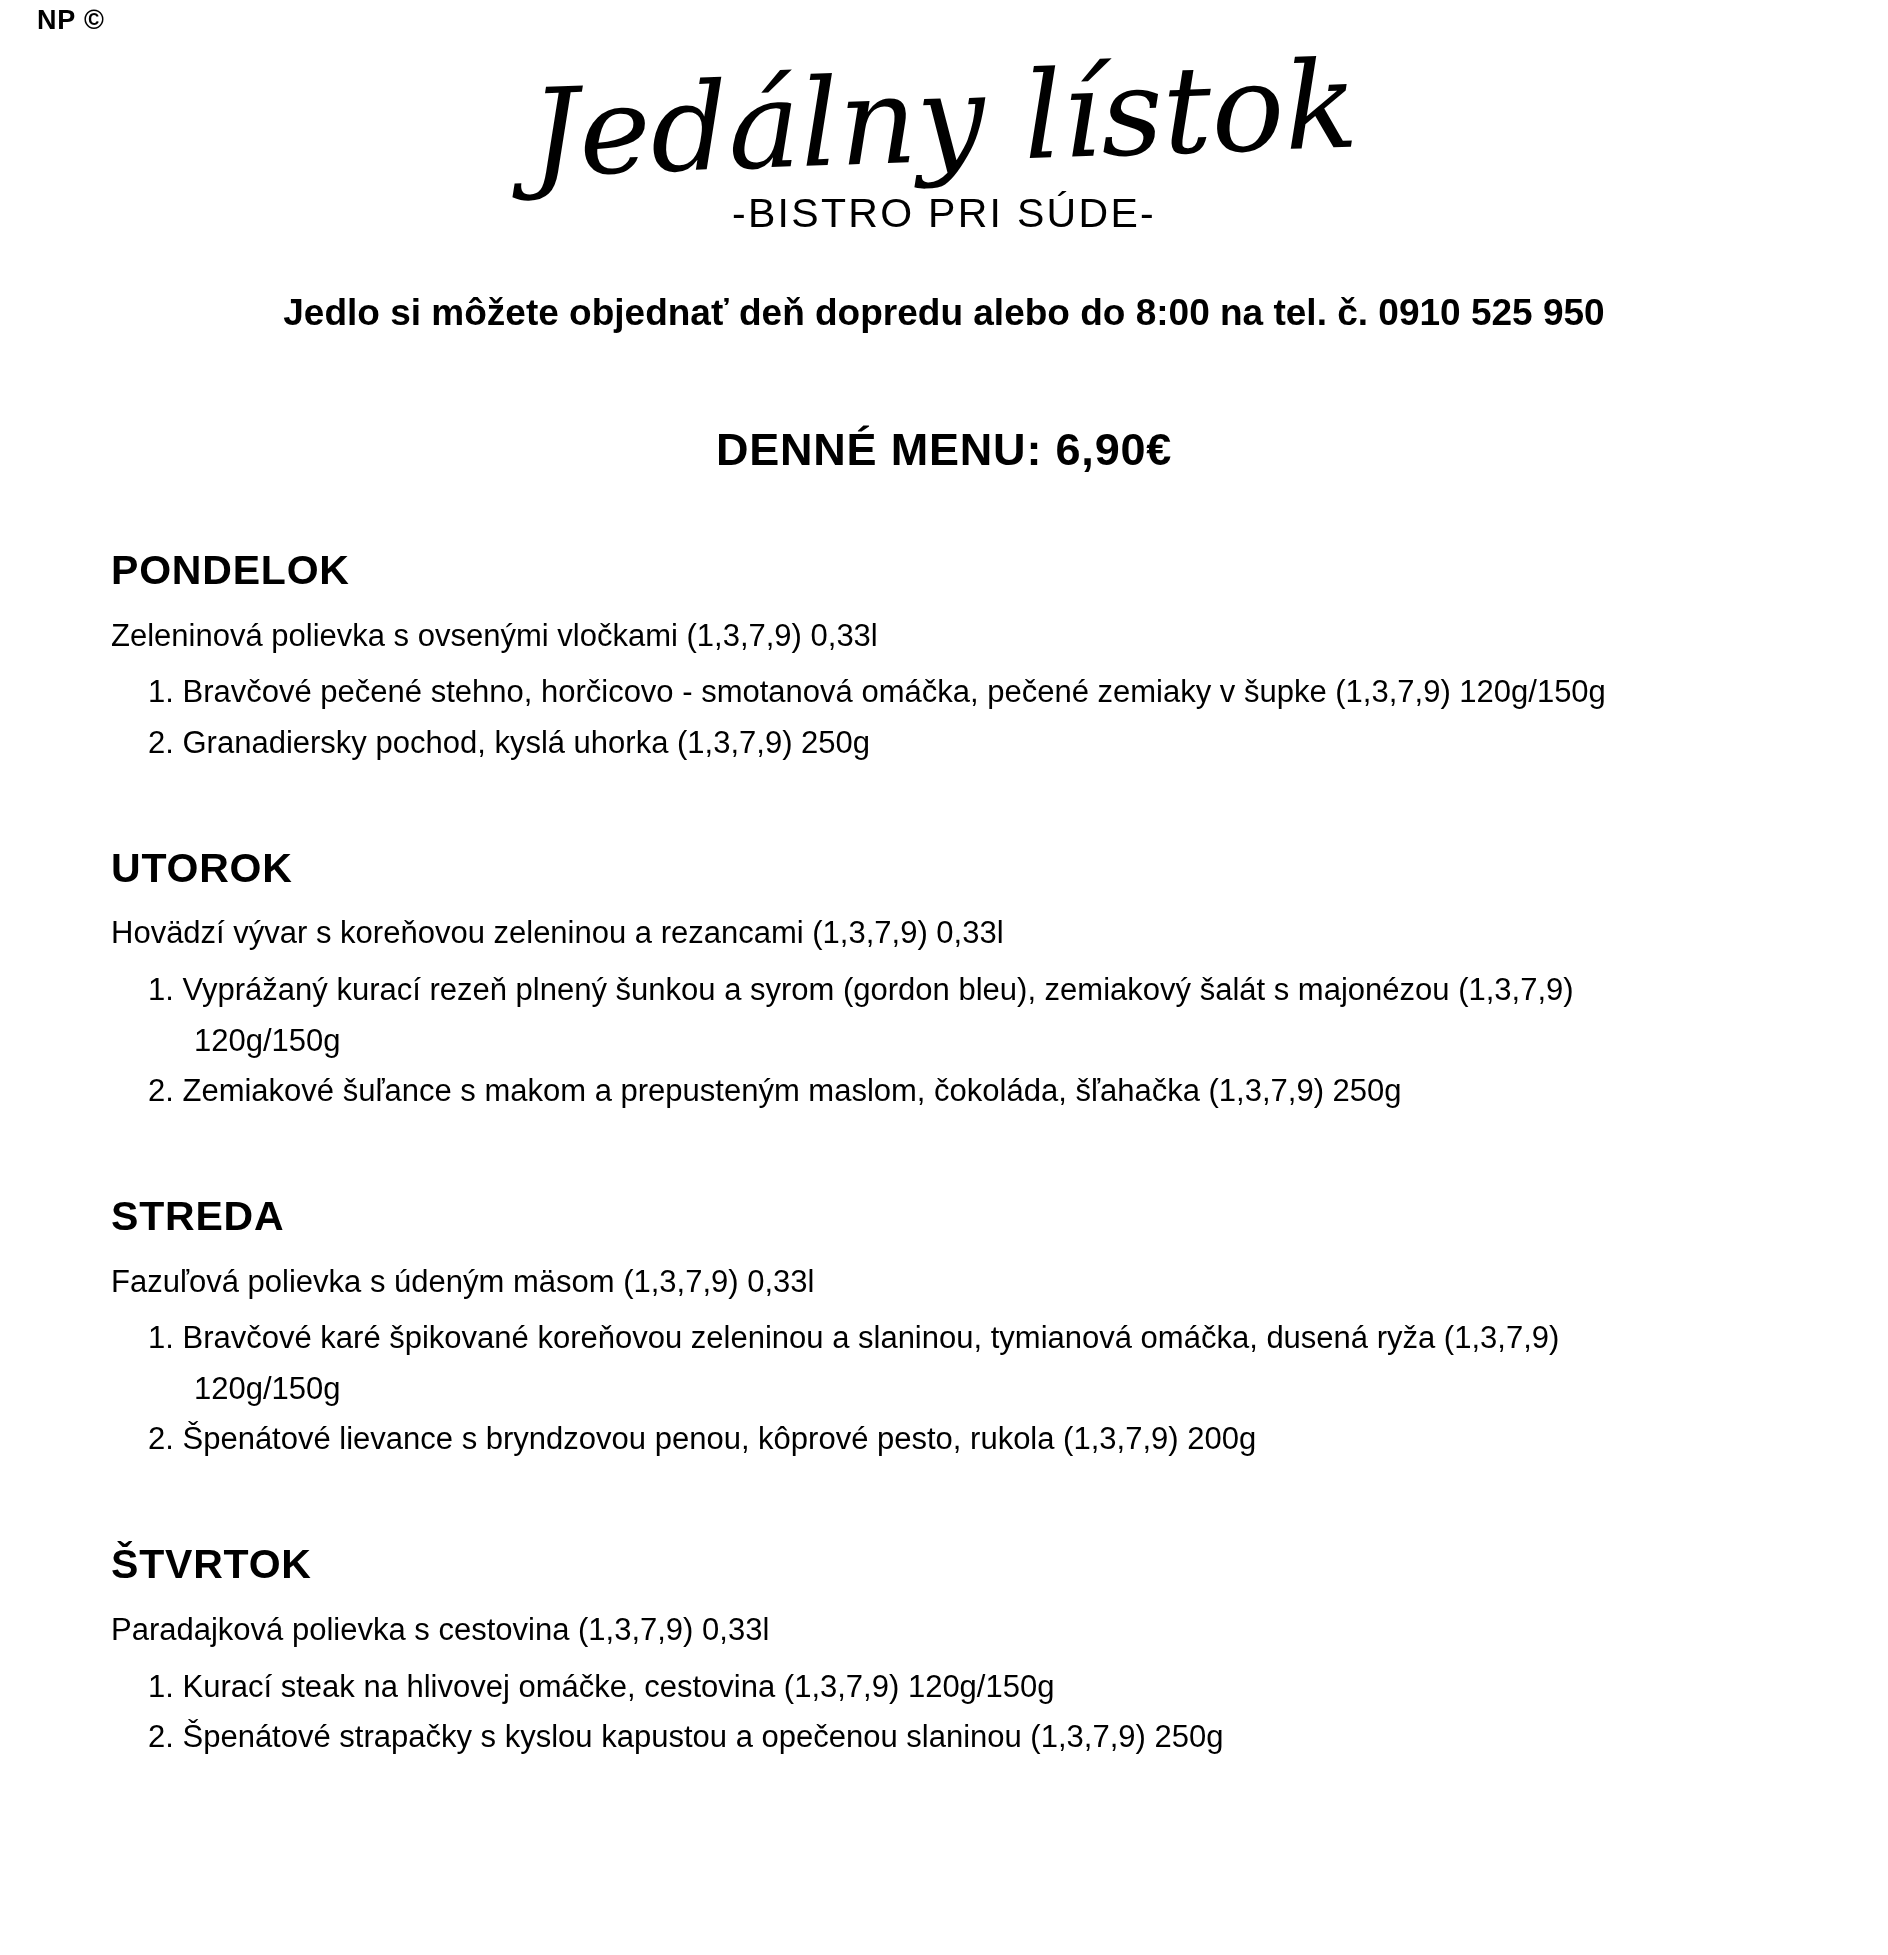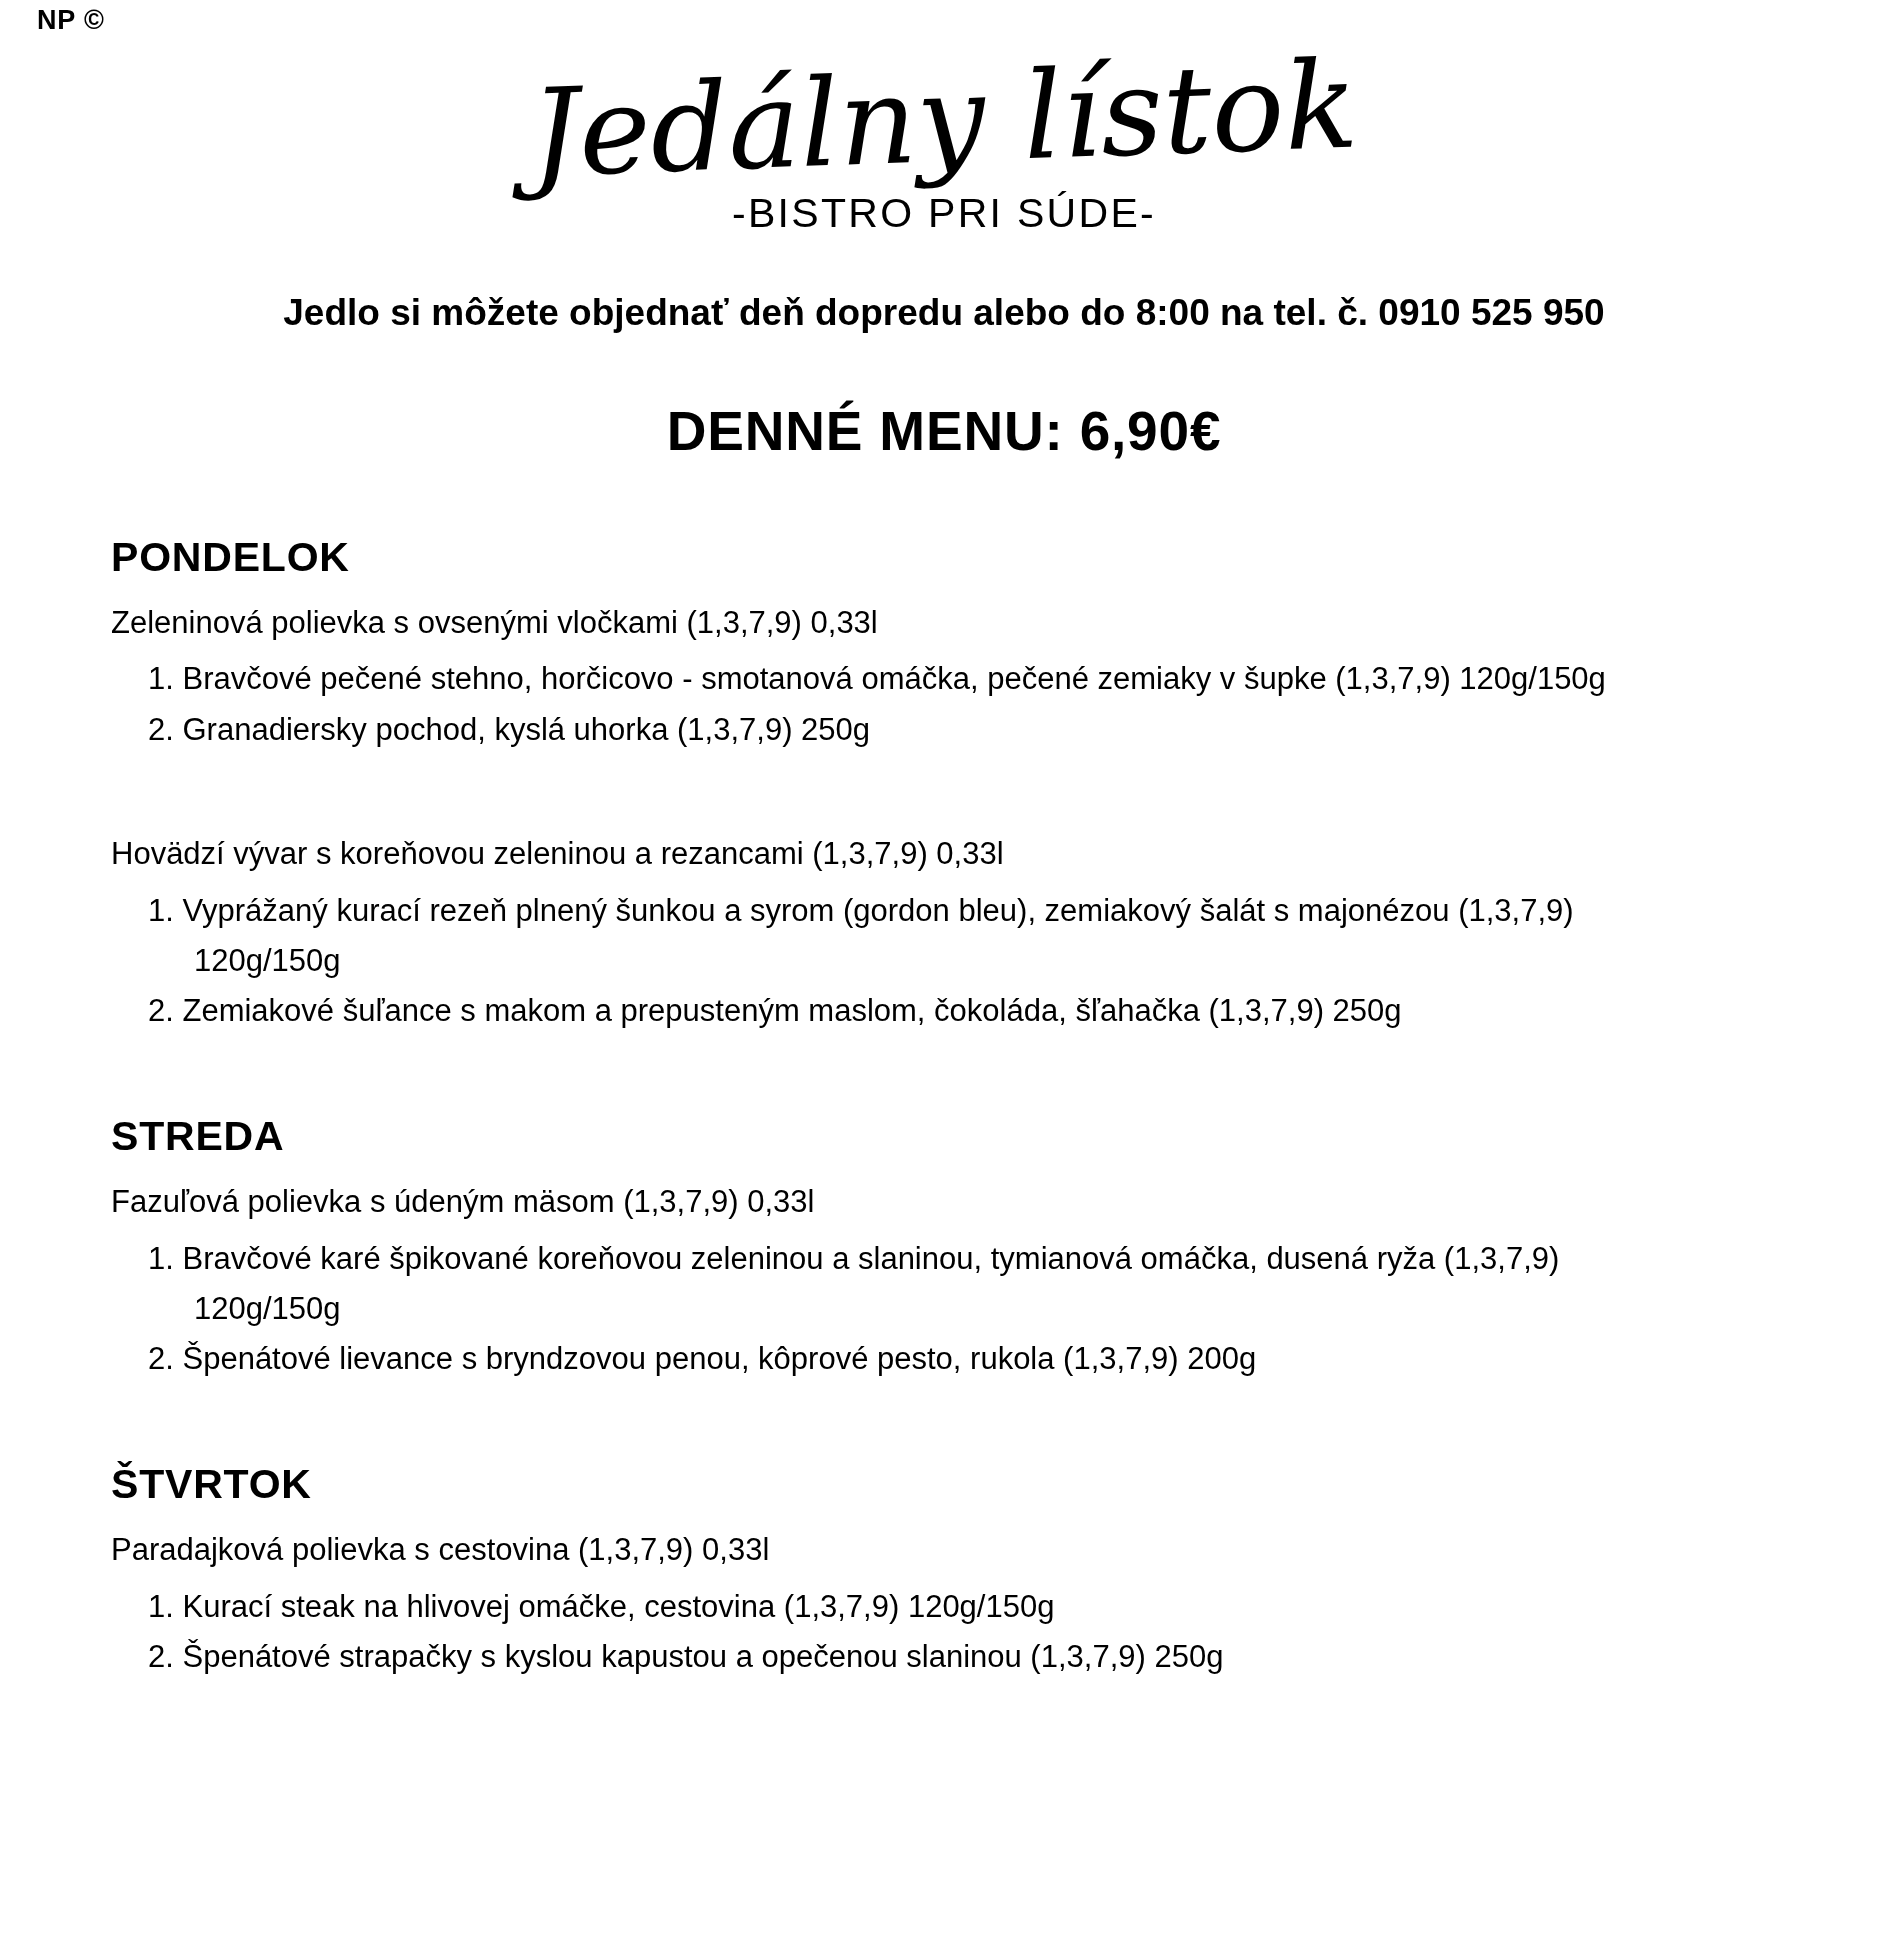--- a/index.html
+++ b/index.html
@@ -39,24 +39,24 @@
     letter-spacing: 0.8px;
     margin-top: 55px;
     font-stretch: condensed;
   }
   .order-info {
     font-size: 37px;
     font-weight: 700;
     margin-top: 55px;
   }
   .menu-price {
-    font-size: 55px;
+    font-size: 45px;
     font-weight: 700;
     letter-spacing: 0.8px;
-    margin-top: 65px;
+    margin-top: 90px;
   }
 
   main { padding: 0 188px 0 111px; }
   .day { margin-top: 78px; font-stretch: condensed; }
   .day:first-child { margin-top: 72px; }
   .day-name {
     font-size: 41px;
     font-weight: 700;
     letter-spacing: 0.8px;
     margin: 0 0 21.5px 0;
@@ -96,20 +96,21 @@
   <section class="day">
     <h2 class="day-name">PONDELOK</h2>
     <div class="soup">Zeleninová polievka s ovsenými vločkami (1,3,7,9) 0,33l</div>
     <ol class="dishes">
           <li>Bravčové pečené stehno, horčicovo - smotanová omáčka, pečené zemiaky v šupke (1,3,7,9) 120g/150g</li>
           <li>Granadiersky pochod, kyslá uhorka (1,3,7,9) 250g</li>
         </ol>
   </section>
 
   <section class="day">
+    <h2 class="day-name">UTOROK</h2>
     <div class="soup">Hovädzí vývar s koreňovou zeleninou a rezancami (1,3,7,9) 0,33l</div>
     <ol class="dishes">
           <li>Vyprážaný kurací rezeň plnený šunkou a syrom (gordon bleu), zemiakový šalát s majonézou (1,3,7,9) 120g/150g</li>
           <li>Zemiakové šuľance s makom a prepusteným maslom, čokoláda, šľahačka (1,3,7,9) 250g</li>
         </ol>
   </section>
 
   <section class="day">
     <h2 class="day-name">STREDA</h2>
     <div class="soup">Fazuľová polievka s údeným mäsom (1,3,7,9) 0,33l</div>

